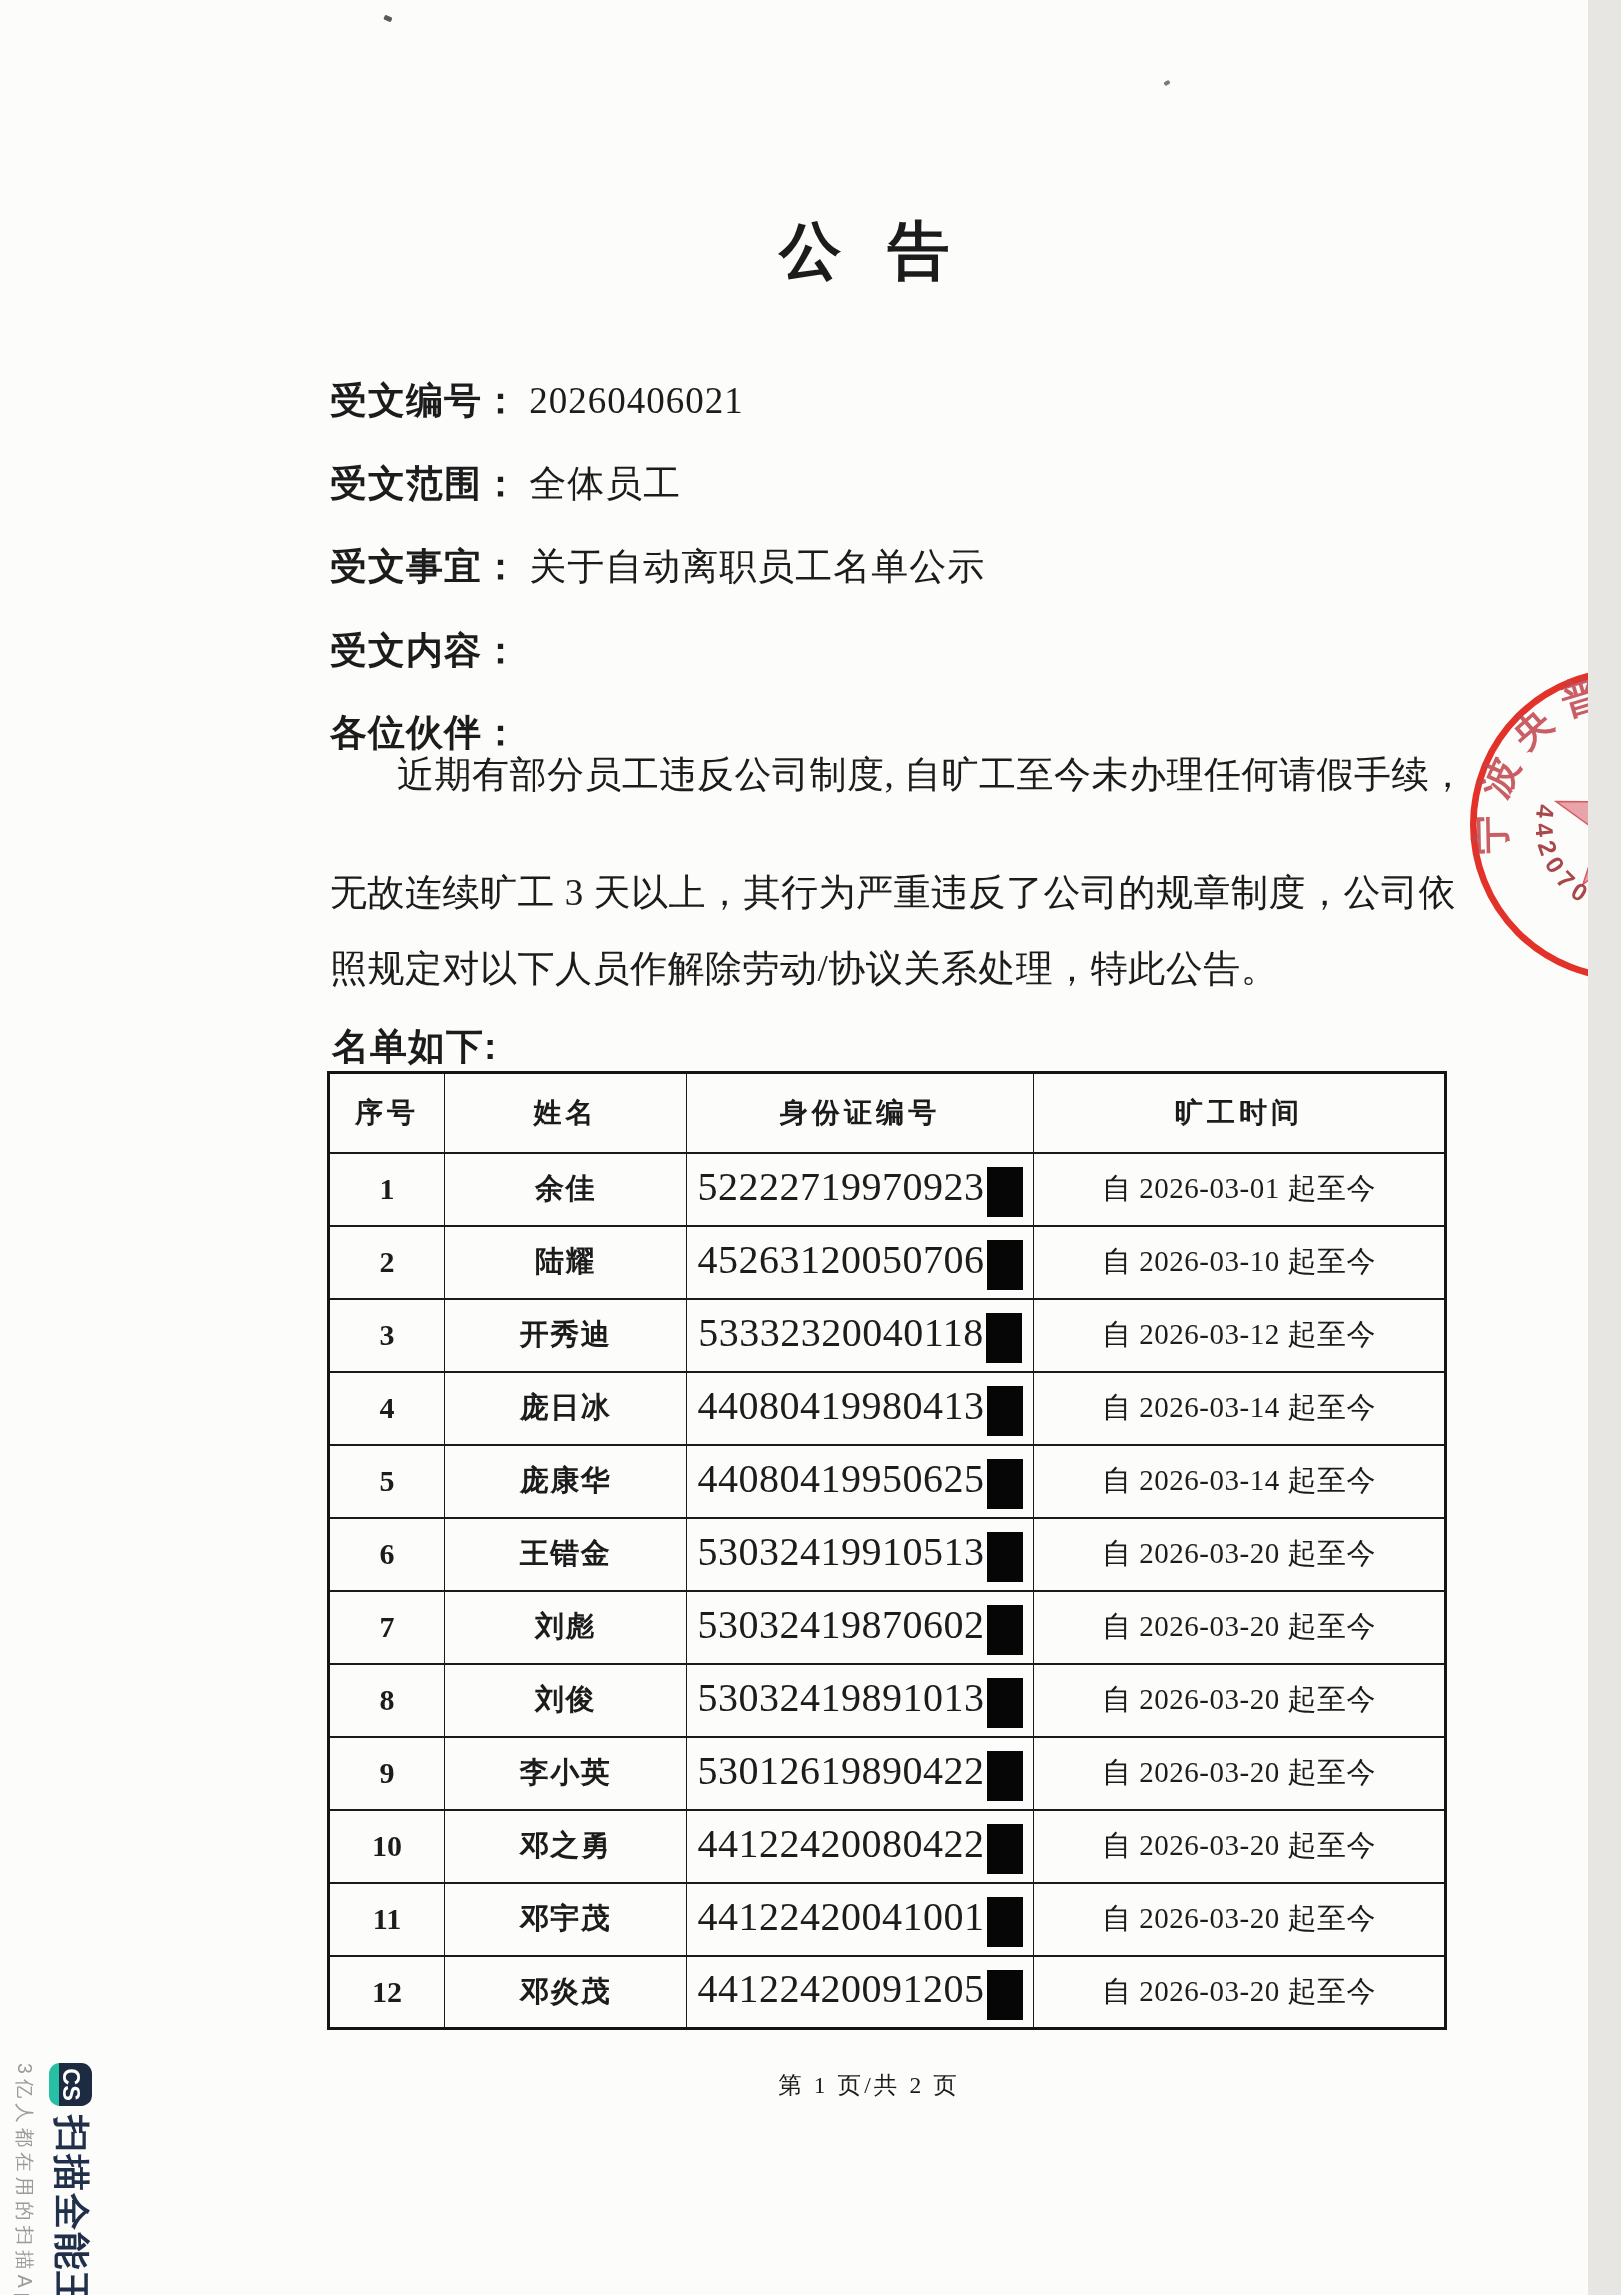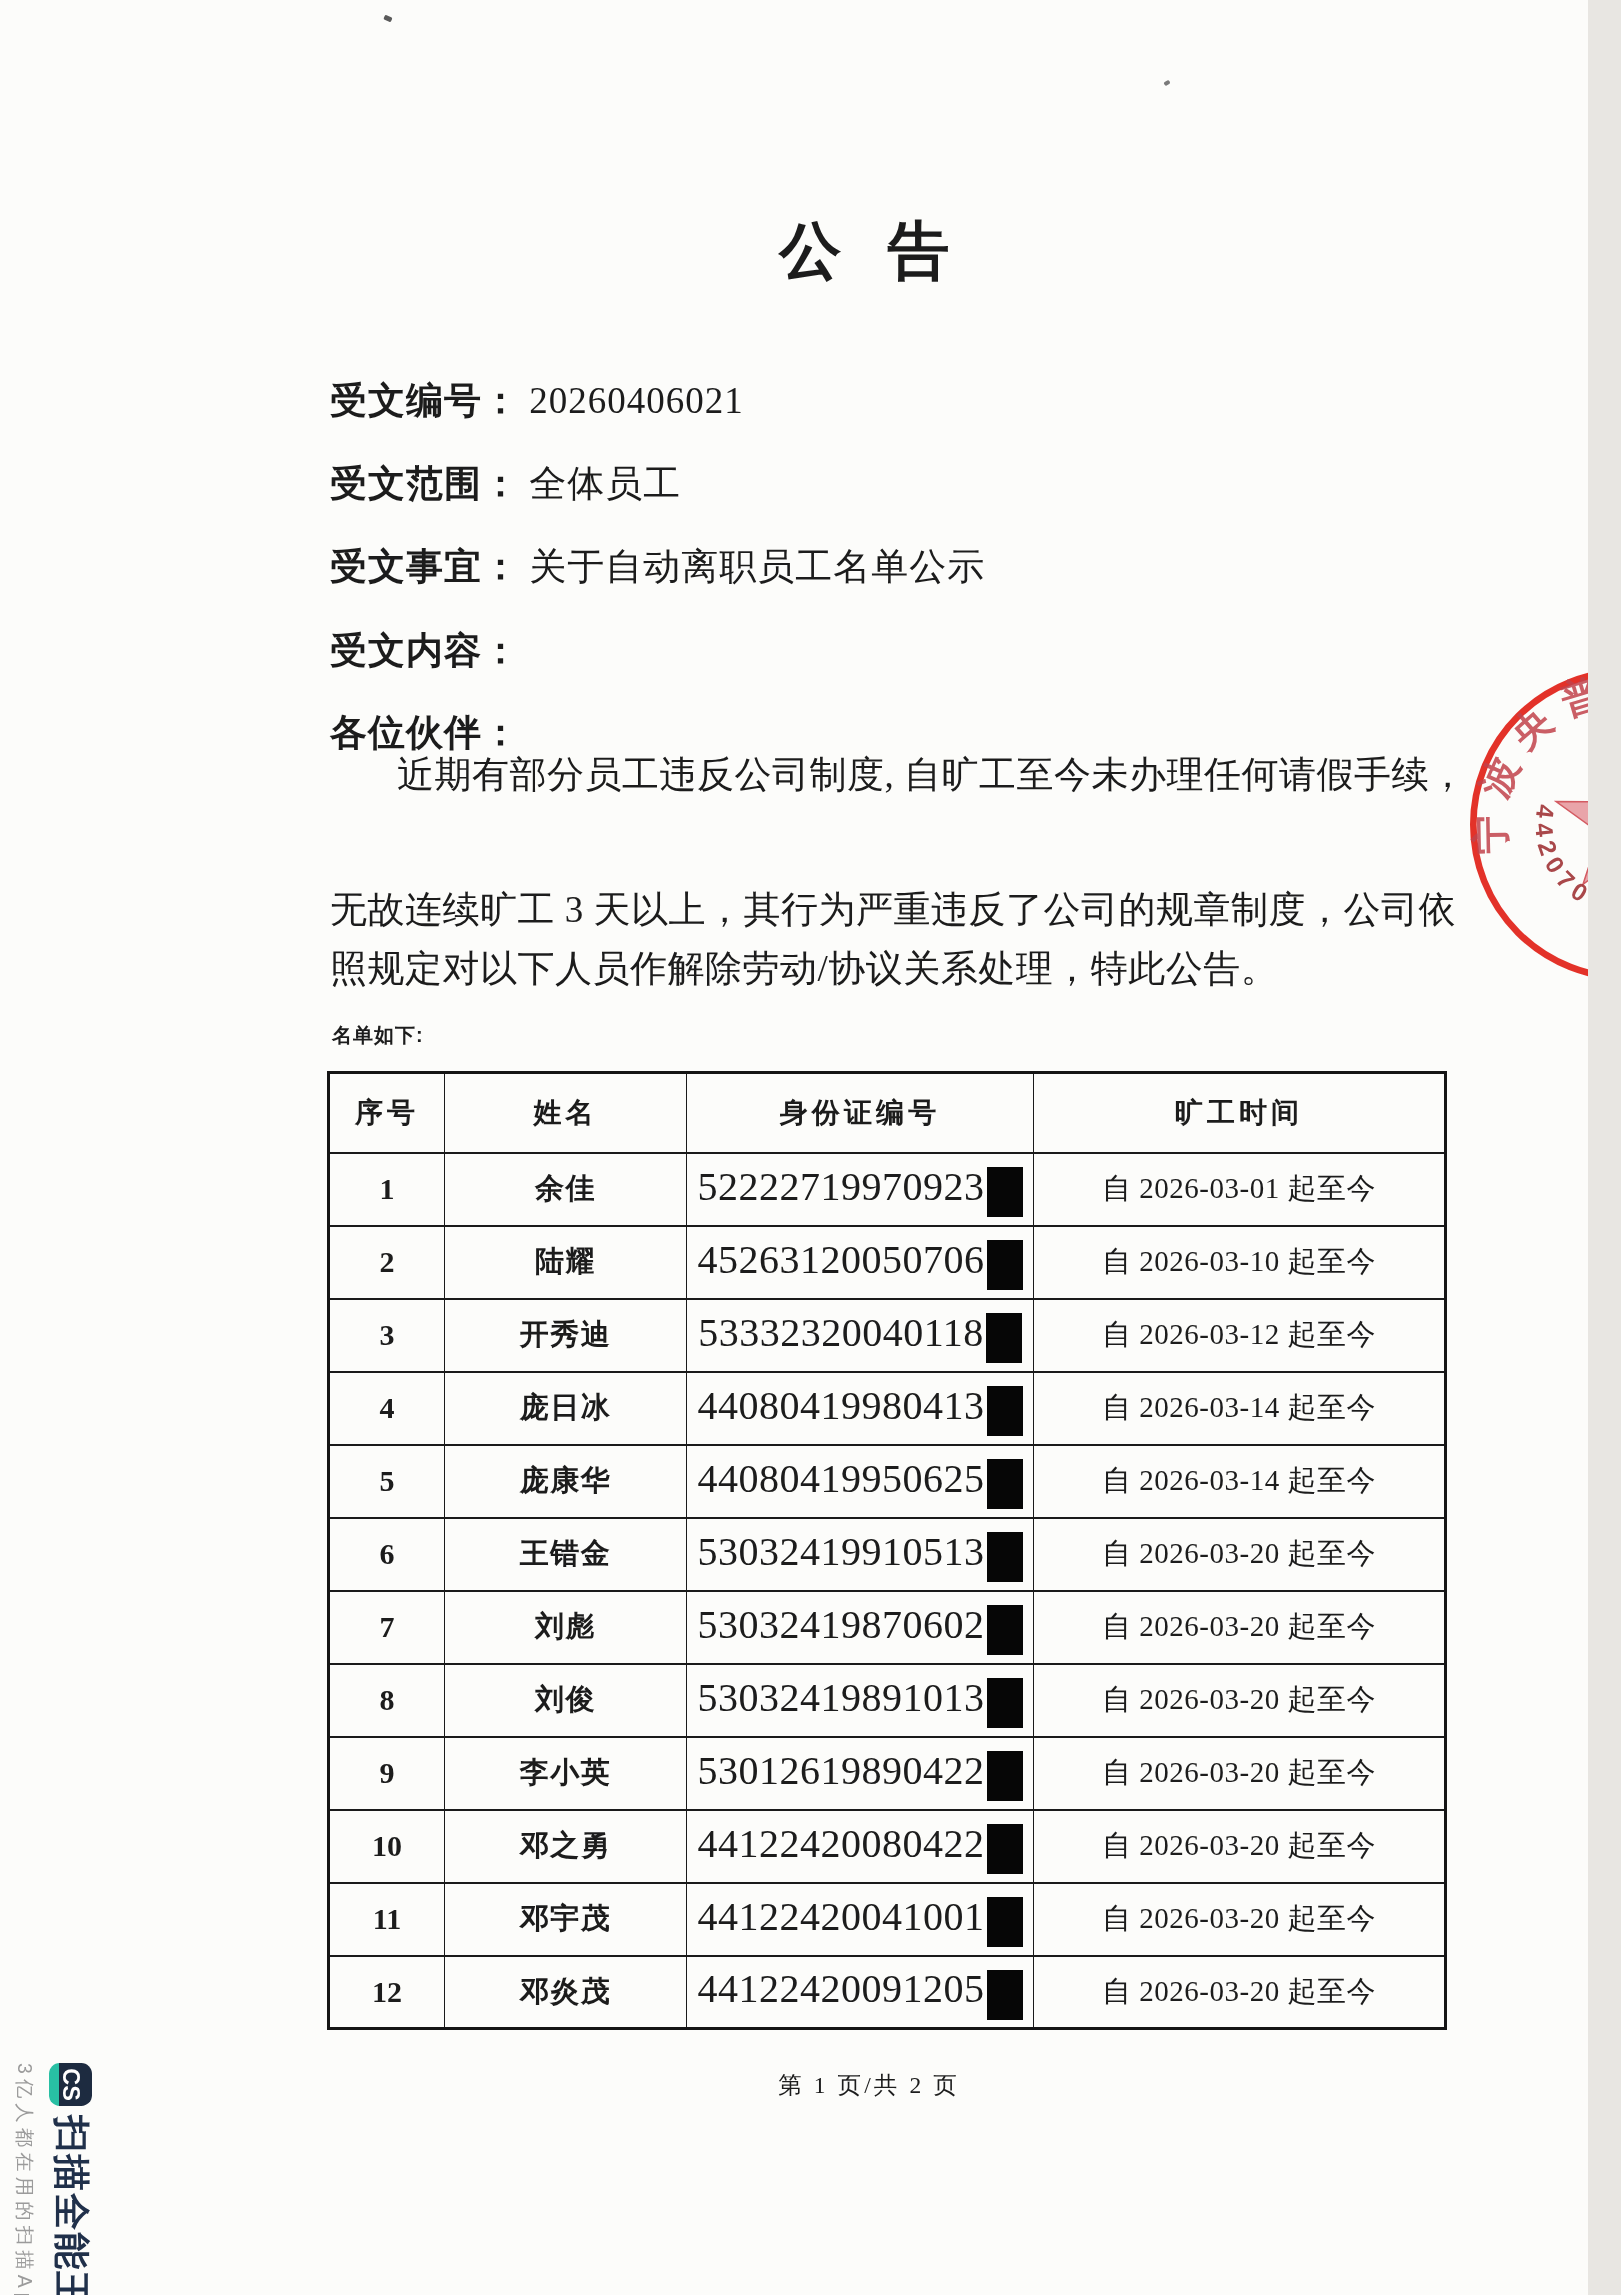--- a/index.html
+++ b/index.html
@@ -19,23 +19,23 @@
     font-weight:700;font-size:62px;letter-spacing:15.3px;white-space:nowrap;
   }
   
   .meta-row{left:330px;white-space:nowrap;font-size:37px;}
   .meta-label{font-family:Liberation Mono, monospace;font-weight:700;letter-spacing:1px;}
   .meta-value{font-family:"Liberation Serif","DejaVu Serif",serif;font-weight:400;margin-left:9.2px;letter-spacing:1px;}
   .m0{top:376px;} .m1{top:459px;} .m2{top:542px;} .m3{top:626px;}
   .salutation{left:330px;top:708px;font-size:37px;font-weight:600;letter-spacing:1px;}
   .para{font-size:37px;letter-spacing:0.5px;white-space:nowrap;}
   .p0{left:397px;top:750px;}
-  .p1{left:330px;top:868px;margin-top:17px;}
+  .p1{left:330px;top:868px;}
   .p2{left:330px;top:944px;}
-  .list-intro{left:332px;top:1022px;font-family:"Liberation Sans","DejaVu Sans",sans-serif;font-weight:700;font-size:20px;letter-spacing:1px;}
+  .list-intro{left:332px;top:1022px;font-family:"Liberation Sans","DejaVu Sans",sans-serif;font-weight:700;font-size:37px;letter-spacing:1px;}
   
   .table-wrap{left:327px;top:1071px;}
   table.roster{border-collapse:collapse;table-layout:fixed;width:1117px;background:transparent;}
   table.roster th,table.roster td{
     border:1.5px solid #1a1a1a;border-top-width:2.6px;border-bottom-width:2.6px;
     text-align:center;vertical-align:middle;padding:0;
   }
   table.roster{border:3.1px solid #151515;}
   tr.hdr{height:80px;}
   tr.row{height:73px;}

